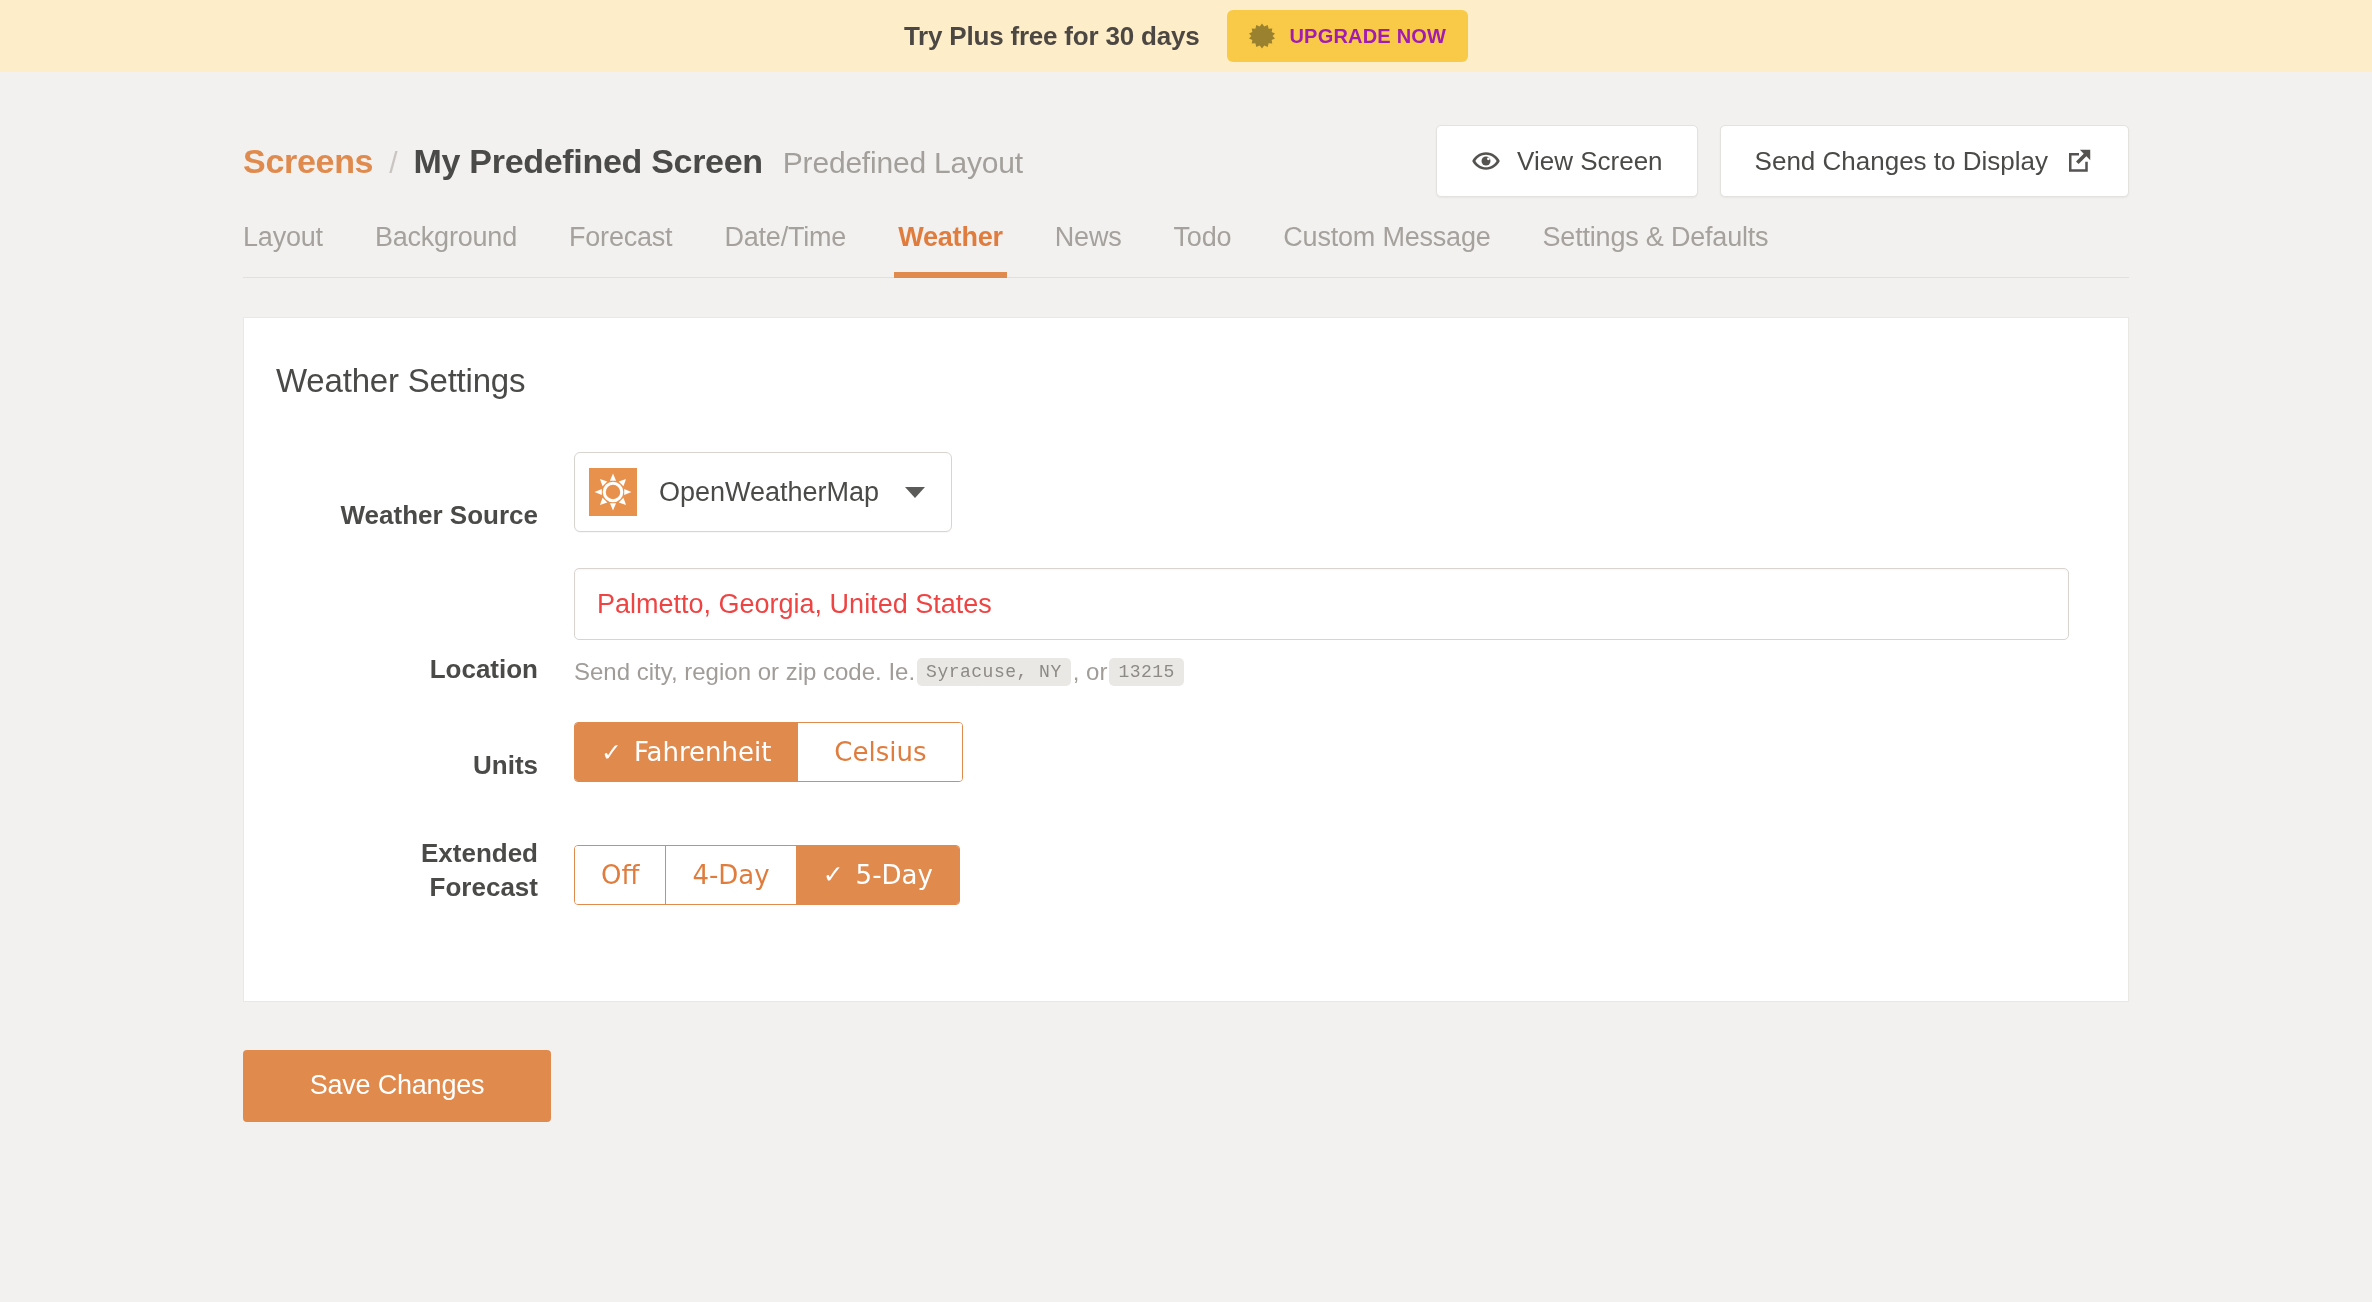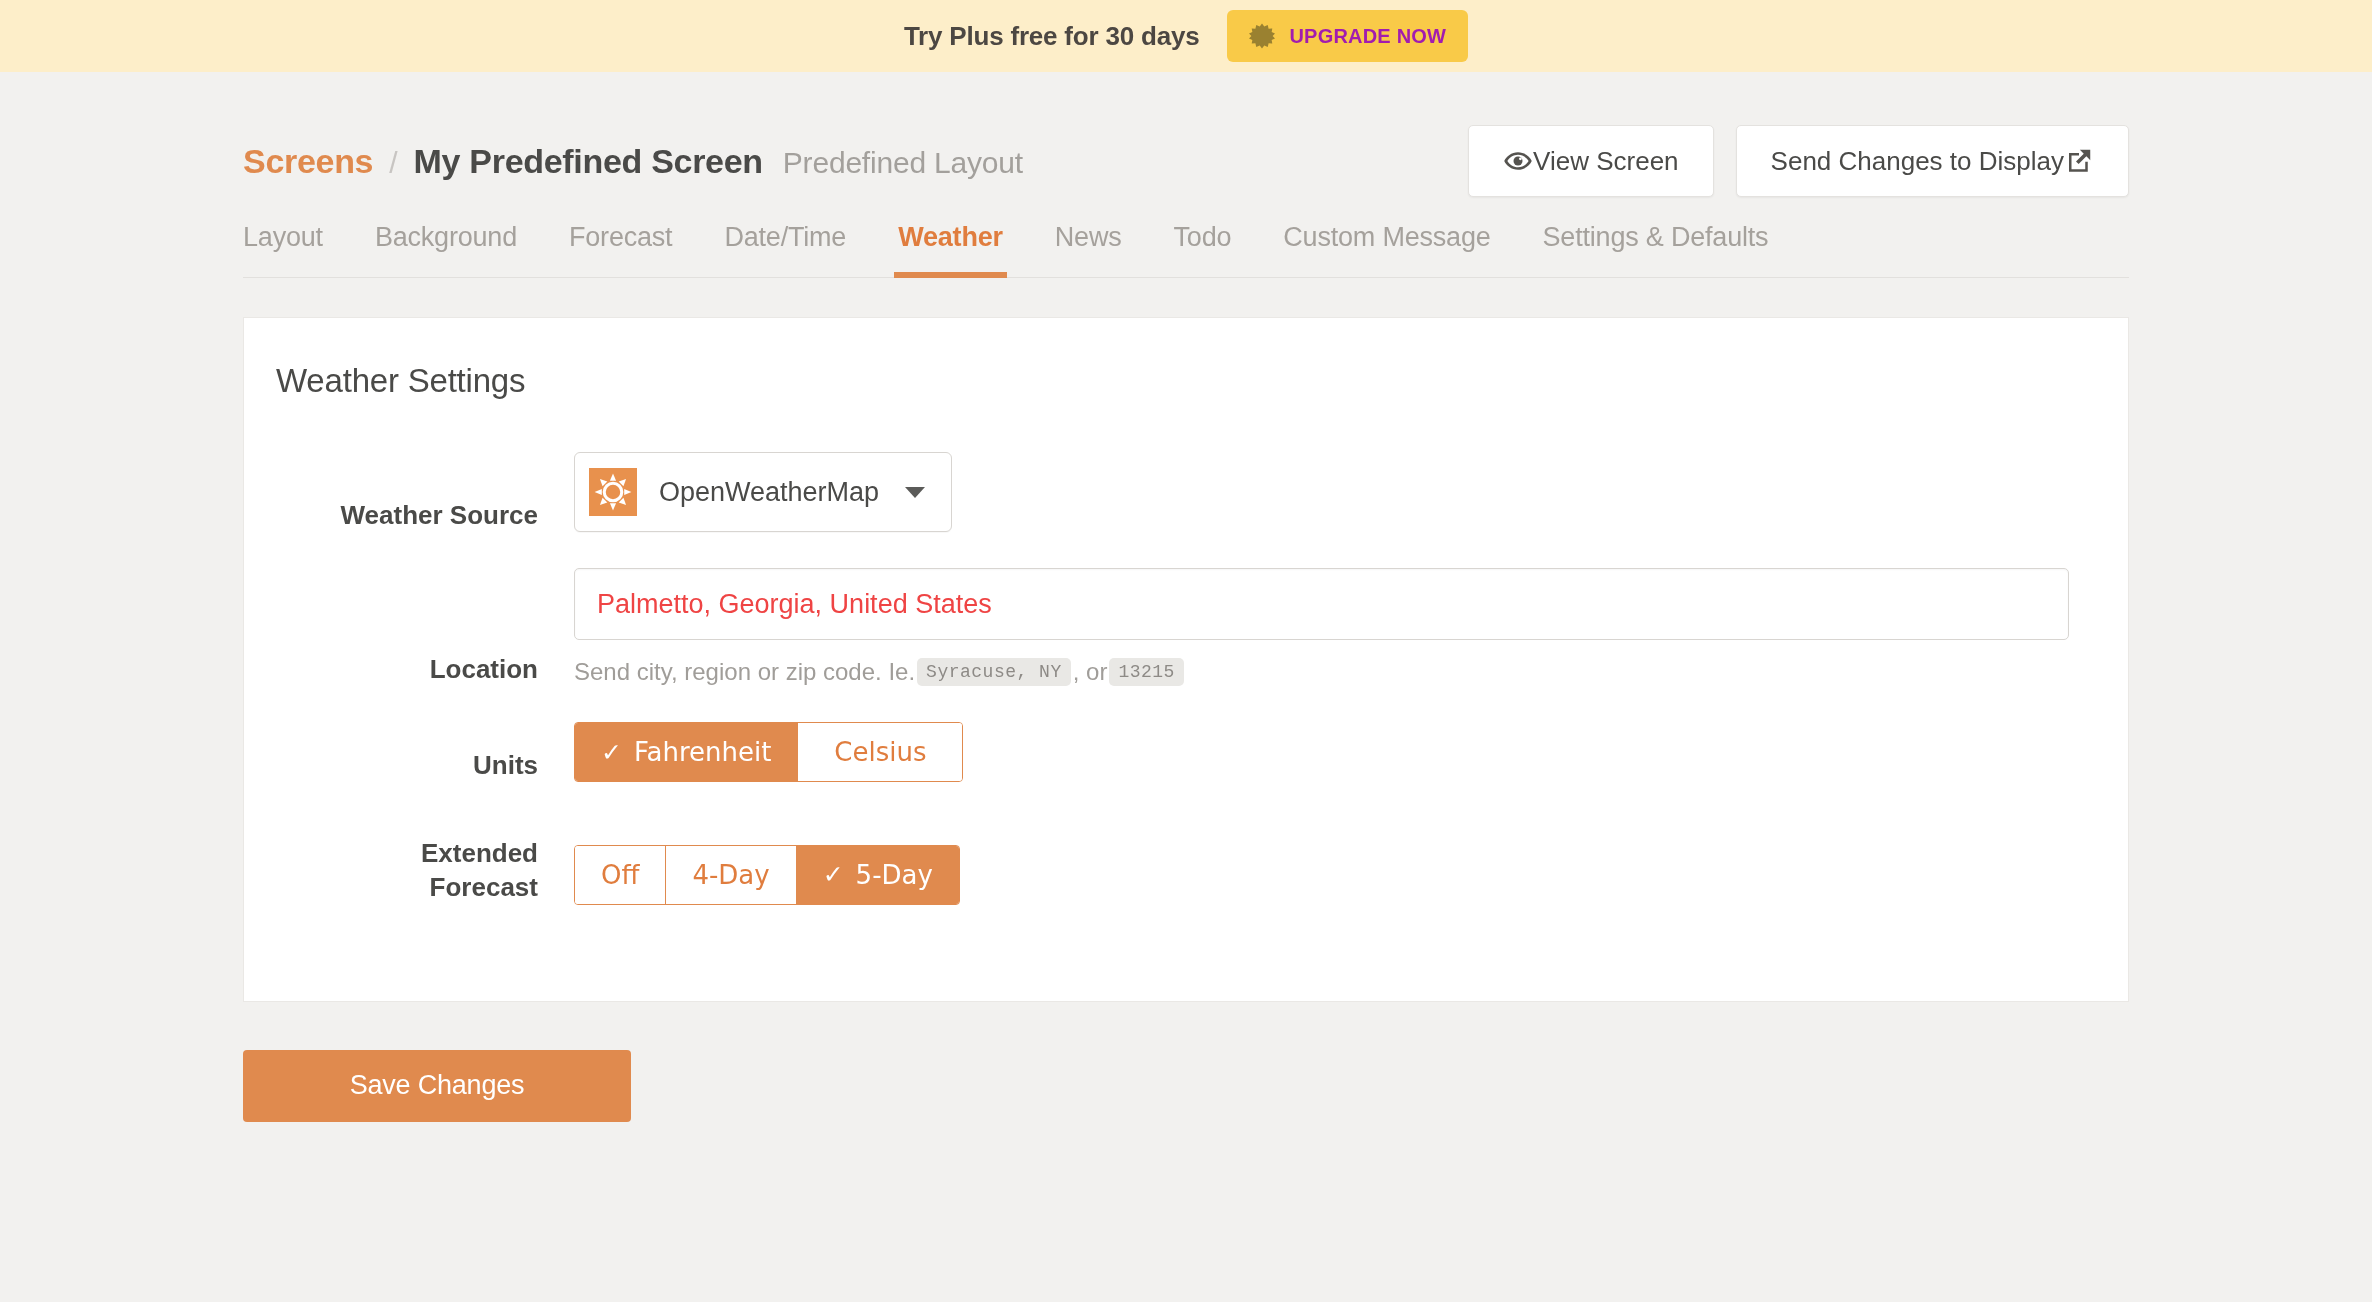--- a/index.html
+++ b/index.html
@@ -101,20 +101,21 @@
   }
   .header-actions { display: flex; gap: 22px; }
   .hbtn {
     background: #ffffff;
     border: 1px solid #e4e2df;
     border-radius: 5px;
     height: 72px;
     padding: 0 34px;
     display: flex;
     align-items: center;
+    gap: 16px;
     cursor: pointer;
     font-family: "Liberation Sans", sans-serif;
     font-size: 26px;
     color: #4a4a48;
     box-shadow: 0 1px 2px rgba(0,0,0,0.05);
     white-space: nowrap;
   }
   .hbtn svg { display: block; flex: none; }
 
   
@@ -278,21 +279,21 @@
   .seg .check {
     font-size: 25px;
     line-height: 1;
     display: inline-block;
   }
   .seg-units .seg { min-width: 164px; }
 
   
   .save-btn {
     margin-top: 48px;
-    width: 388px;
+    width: 308px;
     height: 72px;
     background: #e08a4e;
     border: none;
     border-radius: 4px;
     color: #ffffff;
     font-size: 27px;
     font-family: "Liberation Sans", sans-serif;
     cursor: pointer;
     letter-spacing: -0.2px;
   }

